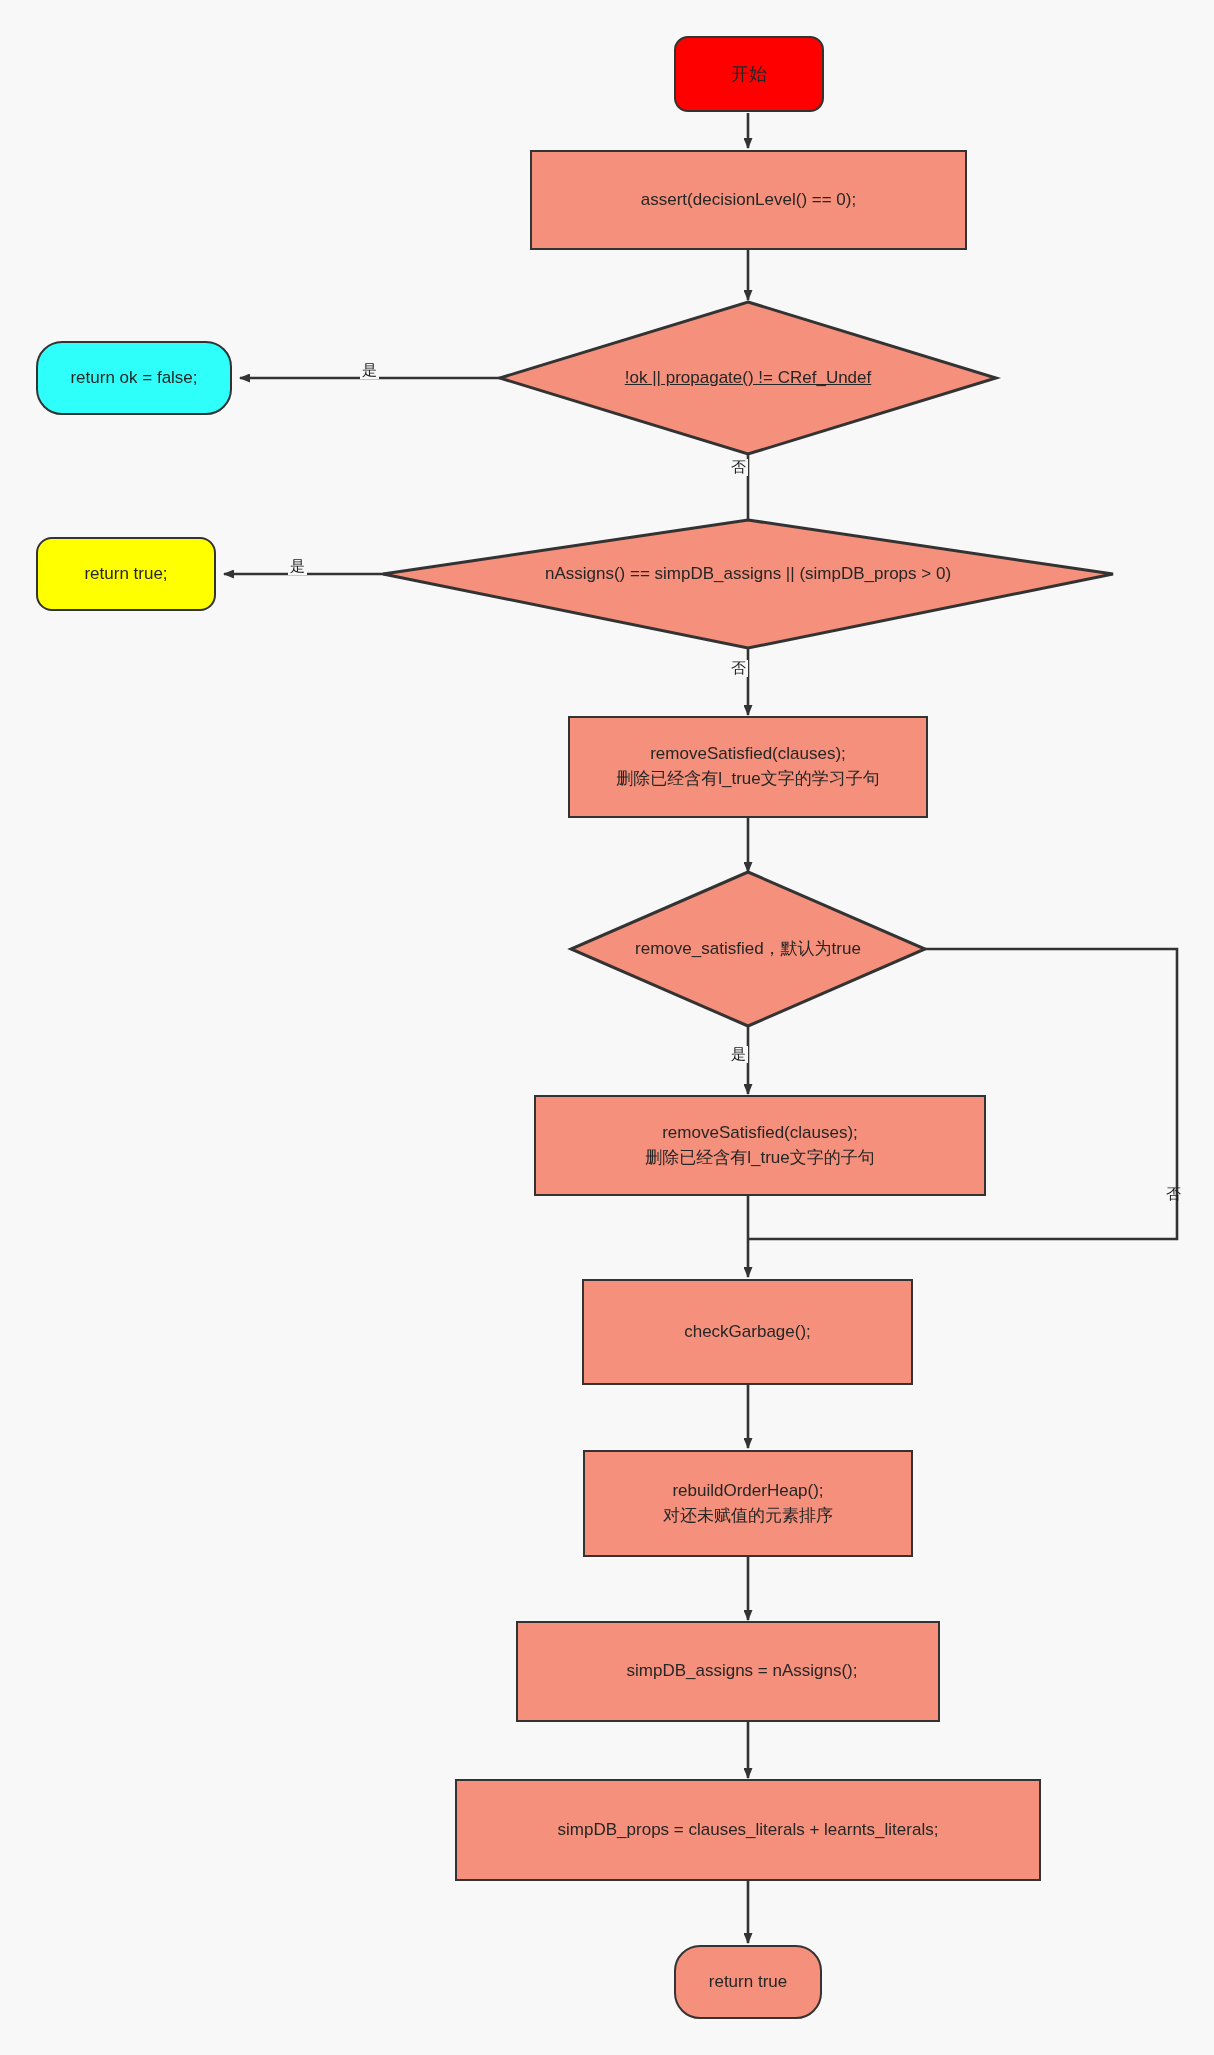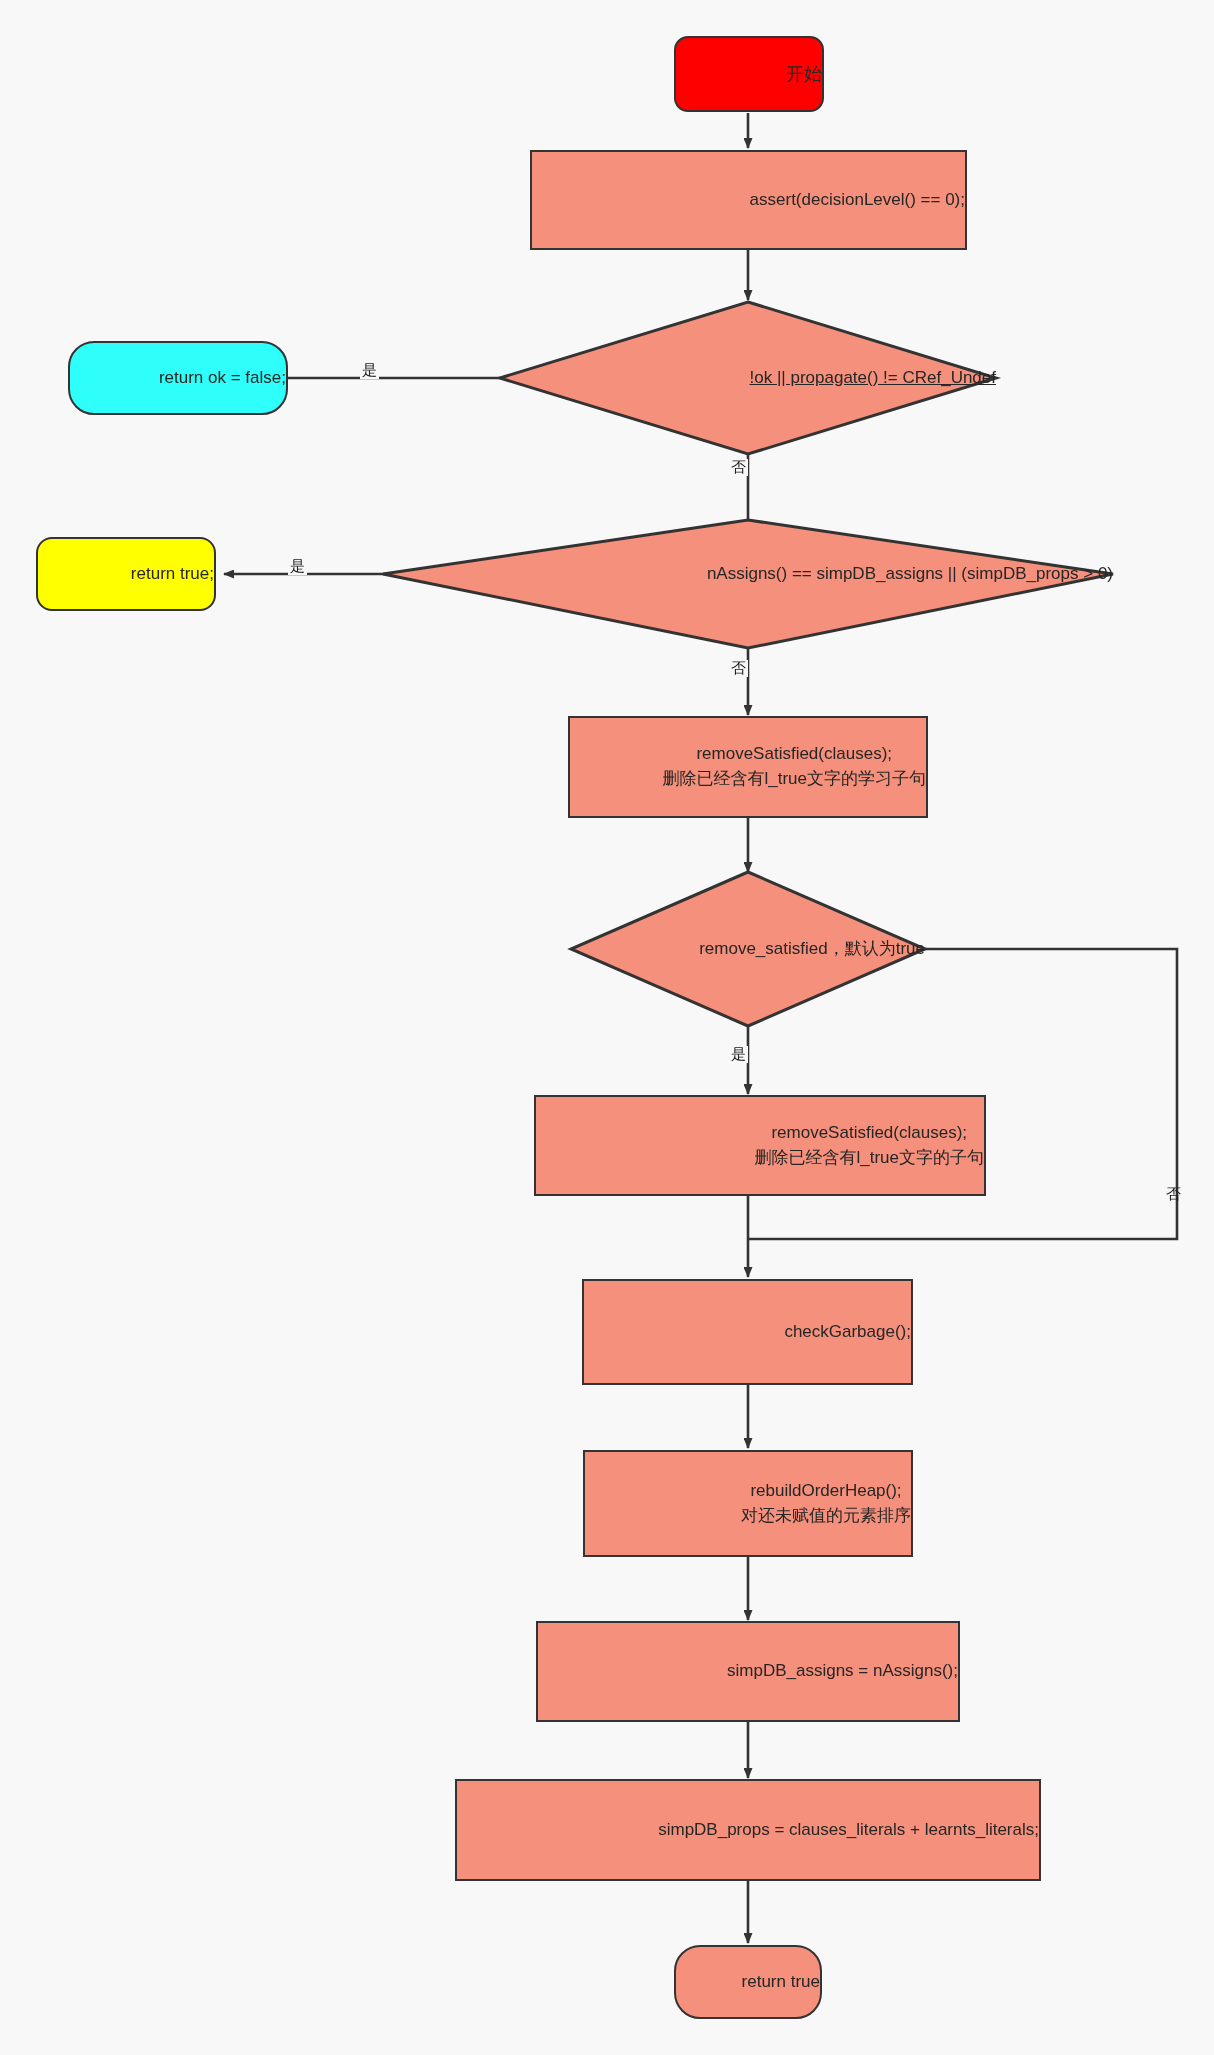--- a/index.html
+++ b/index.html
@@ -22,21 +22,21 @@
     left: 0;
     top: 0;
     width: 1214px;
     height: 2055px;
   }
   .node {
     position: absolute;
     box-sizing: border-box;
     display: flex;
     align-items: center;
-    justify-content: flex-end;
+    justify-content: center;
     text-align: center;
     color: #262626;
     font-size: 17px;
     line-height: 1.45;
     z-index: 3;
     white-space: pre-line;
     pointer-events: auto;
   }
   .node-process {
     border: 2.5px solid #333333;
@@ -141,21 +141,21 @@
   </div>
 
   <div class="node node-process" style="left:530px; top:150px; width:437px; height:100px;">
     <span>assert(decisionLevel() == 0);</span>
   </div>
 
   <div class="node node-decision" style="left:500px; top:302px; width:496px; height:152px;text-decoration:underline;">
     <span class="dec-label">!ok || propagate() != CRef_Undef</span>
   </div>
 
-  <div class="node node-cyan" style="left:36px; top:341px; width:220px; height:74px;margin-left:32px;">
+  <div class="node node-cyan" style="left:36px; top:341px; width:196px; height:74px;">
     <span>return ok = false;</span>
   </div>
 
   <div class="node node-decision" style="left:383px; top:500px; width:730px; height:148px;">
     <span class="dec-label">nAssigns() == simpDB_assigns || (simpDB_props &gt; 0)</span>
   </div>
 
   <div class="node node-yellow" style="left:36px; top:537px; width:180px; height:74px;">
     <span>return true;</span>
   </div>
@@ -176,21 +176,21 @@
 
   <div class="node node-process" style="left:582px; top:1279px; width:331px; height:106px;">
     <span>checkGarbage();</span>
   </div>
 
   <div class="node node-process" style="left:583px; top:1450px; width:330px; height:107px;">
     <span>rebuildOrderHeap();
 对还未赋值的元素排序</span>
   </div>
 
-  <div class="node node-process" style="left:536px; top:1621px; width:424px; height:101px;padding-left:28px;">
+  <div class="node node-process" style="left:516px; top:1621px; width:424px; height:101px;padding-left:28px;">
     <span>simpDB_assigns = nAssigns();</span>
   </div>
 
   <div class="node node-process" style="left:455px; top:1779px; width:586px; height:102px;">
     <span>simpDB_props = clauses_literals + learnts_literals;</span>
   </div>
 
   <div class="node node-terminal" style="left:674px; top:1945px; width:148px; height:74px;">
     <span>return true</span>
   </div>

